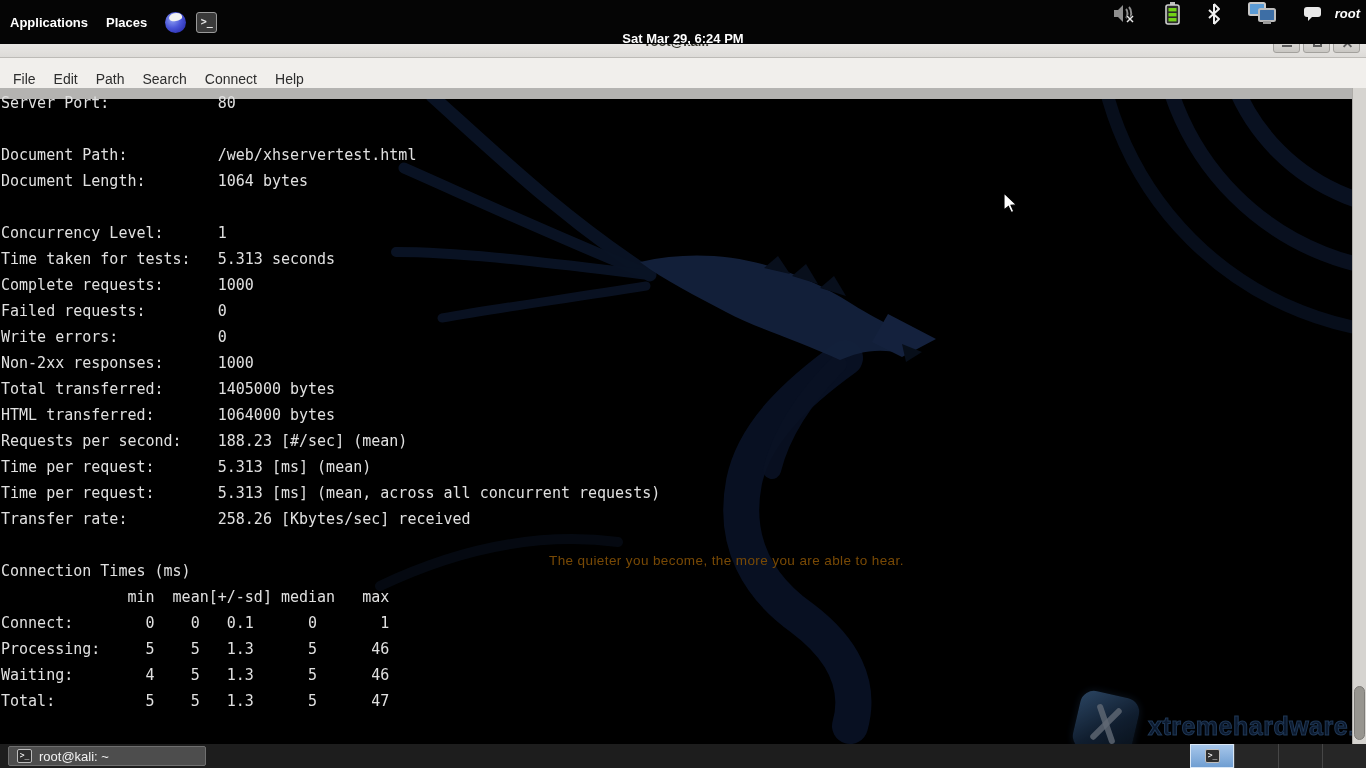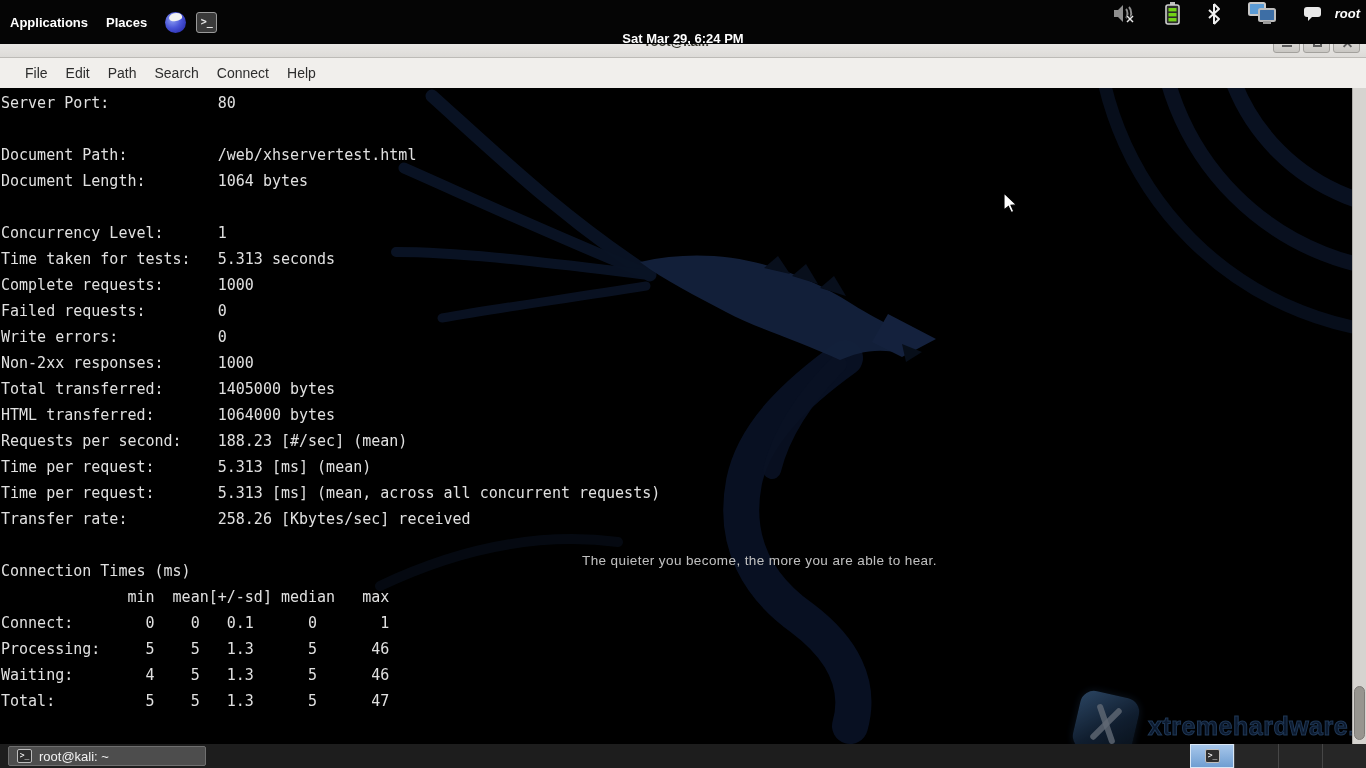--- a/index.html
+++ b/index.html
@@ -2,21 +2,21 @@
 <html><head>
 <meta charset="utf-8">
 <style>
   * { margin:0; padding:0; box-sizing:border-box; }
   html,body { width:1366px; height:768px; overflow:hidden; background:#000; font-family:"Liberation Sans", sans-serif; }
 
   
   #wallpaper { position:absolute; inset:0; background:#000; }
   #kali-brand { position:absolute; left:560px; top:483px; font-size:50px; font-weight:bold; letter-spacing:8px;
                 color:#131e36; -webkit-text-stroke:2.2px #4e5a74; white-space:nowrap; }
-  #kali-tagline { position:absolute; left:582px; top:553px; font-size:13.5px; color:#ffffff; letter-spacing:.4px; white-space:nowrap; }
+  #kali-tagline { position:absolute; left:549px; top:553px; font-size:13.5px; color:#a16207; letter-spacing:.4px; white-space:nowrap; }
   #xh-logo { position:absolute; left:1076px; top:694px; width:60px; height:60px; border-radius:14px;
              background:linear-gradient(140deg,#3a5d84 0%,#16283f 55%,#0a141f 100%); transform:rotate(13deg);
              box-shadow:0 0 8px rgba(40,70,110,.4); }
   #xh-logo .xbar { position:absolute; left:9px; top:27px; width:42px; height:6px; border-radius:3px; background:#828d9c; opacity:.8; }
   #xh-logo .xbar.b { transform:rotate(58deg); } #xh-logo .xbar.a { transform:rotate(-58deg); }
   #xh-text { position:absolute; left:1148px; top:712px; font-size:25px; font-weight:bold; color:#10233f;
              -webkit-text-stroke:1px #2a4a72; letter-spacing:.5px; white-space:nowrap; }
 
   
   #top-panel { position:absolute; top:0; left:0; width:1366px; height:44px; background:#050505; z-index:50;
@@ -37,21 +37,21 @@
   #term-window { position:absolute; top:27px; left:0; width:1366px; height:717px; z-index:20; }
   #titlebar { height:31px; background:linear-gradient(#f8f7f5,#dddbd8); border-bottom:1px solid #bdbbb7; position:relative; }
   #title-text { text-align:center; line-height:30px; font-size:13px; font-weight:bold; color:#39382f; }
   #win-controls { position:absolute; right:6px; top:5px; display:flex; gap:3px; }
   .wbtn { width:27px; height:21px; border:1px solid #a3a19d; border-radius:3px;
           background:linear-gradient(#eceae7,#c9c7c3); position:relative; }
   .wbtn .g-min { position:absolute; left:8px; bottom:5px; width:10px; height:2px; background:#5c5c5c; }
   .wbtn .g-max { position:absolute; left:9px; top:6px; width:9px; height:8px; border:2px solid #5c5c5c; }
   .wbtn .g-x1,.wbtn .g-x2 { position:absolute; left:8px; top:9px; width:11px; height:2px; background:#5c5c5c; }
   .wbtn .g-x1 { transform:rotate(45deg);} .wbtn .g-x2 { transform:rotate(-45deg);}
-  #menubar { height:30px; background:#f1efec; display:flex; align-items:center; padding-left:16px; }
+  #menubar { height:41px; background:#f1efec; display:flex; align-items:center; padding-left:4px; }
   .mitem { padding:0 9px; font-size:14px; color:#2d2d2d; }
   #term-content { position:absolute; top:61px; left:0; width:1366px; height:656px; background:rgba(0,0,0,0.25); overflow:hidden; }
   #term-pre { margin:0; padding:2px 14px 0 1px; font-family:"DejaVu Sans Mono", monospace; font-size:15px; line-height:26px;
               color:#e0e0e0; white-space:pre; }
   .p-user { color:#d42c2c; font-weight:bold; }
   .p-path { color:#6f9bd1; font-weight:bold; }
   #cursor { display:inline-block; width:9px; height:16px; background:#e4e4e4; vertical-align:-3px; margin-left:9px; }
   #scrollbar { position:absolute; right:0; top:0; width:14px; height:656px; background:#d6d4d0; border-left:1px solid #aeaca8; }
   #scroll-thumb { position:absolute; left:1px; width:11px; top:598px; height:54px; background:#97958f;
                   border:1px solid #7d7b77; border-radius:6px; }

